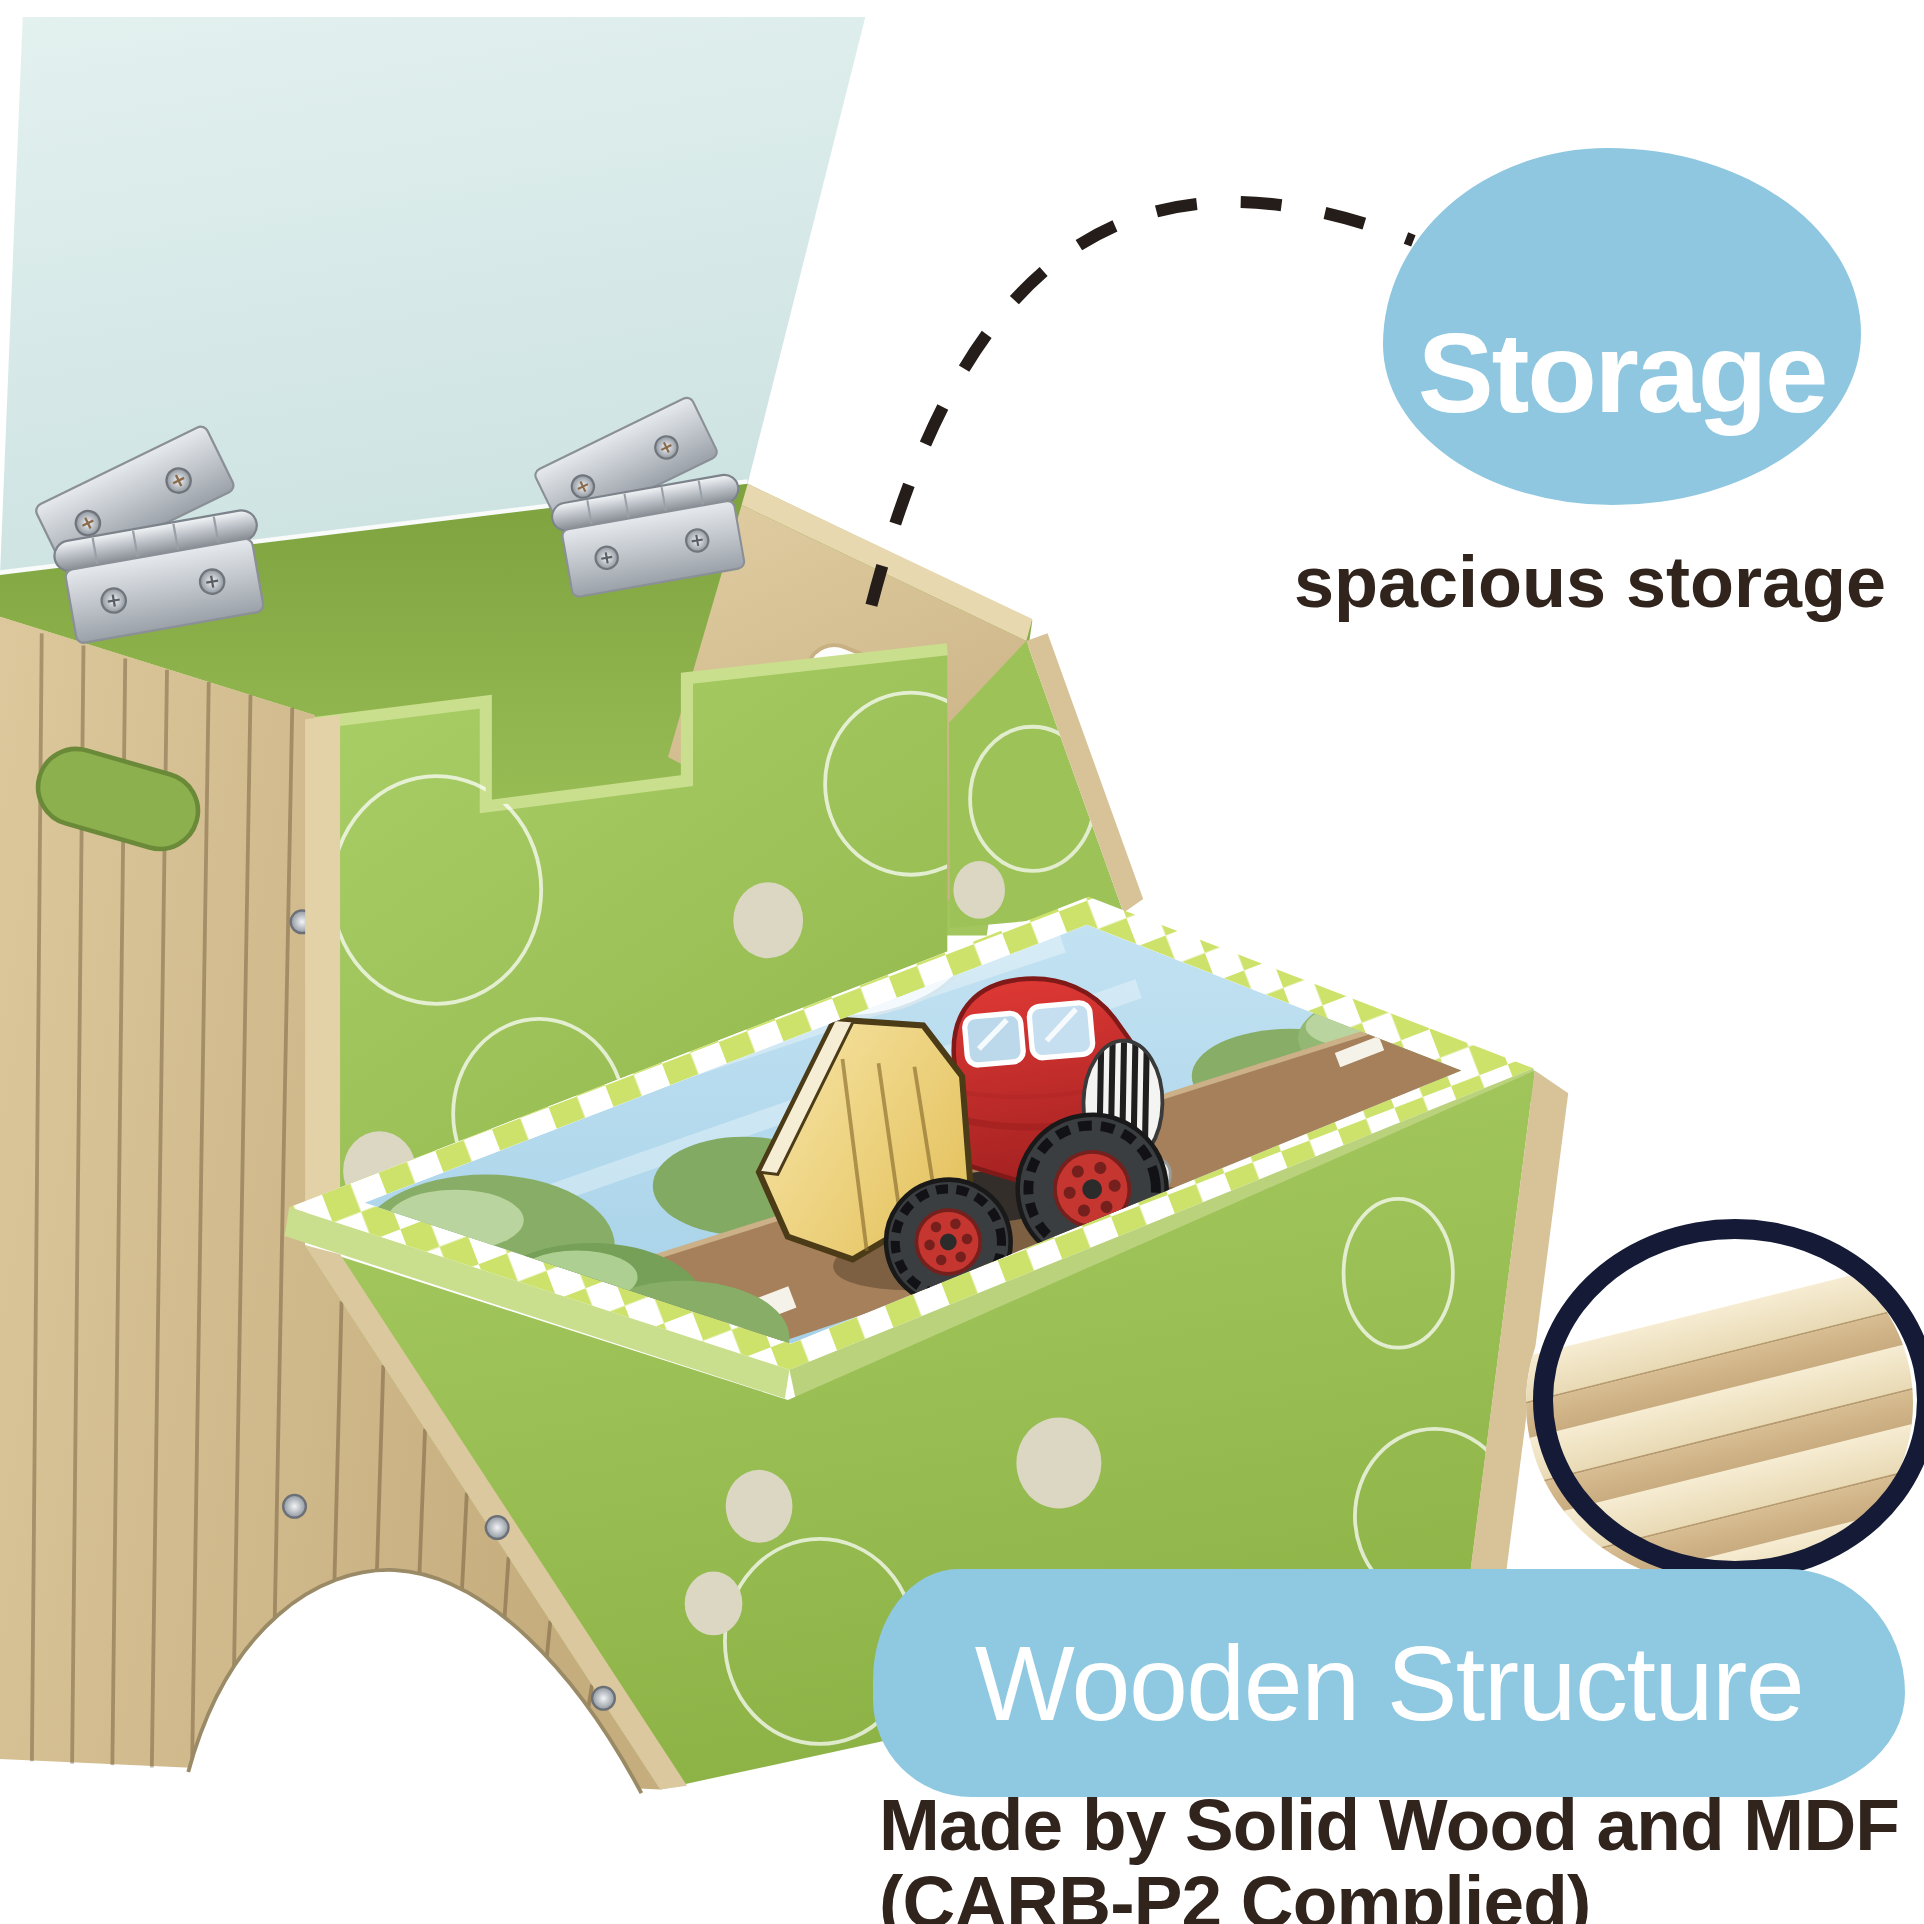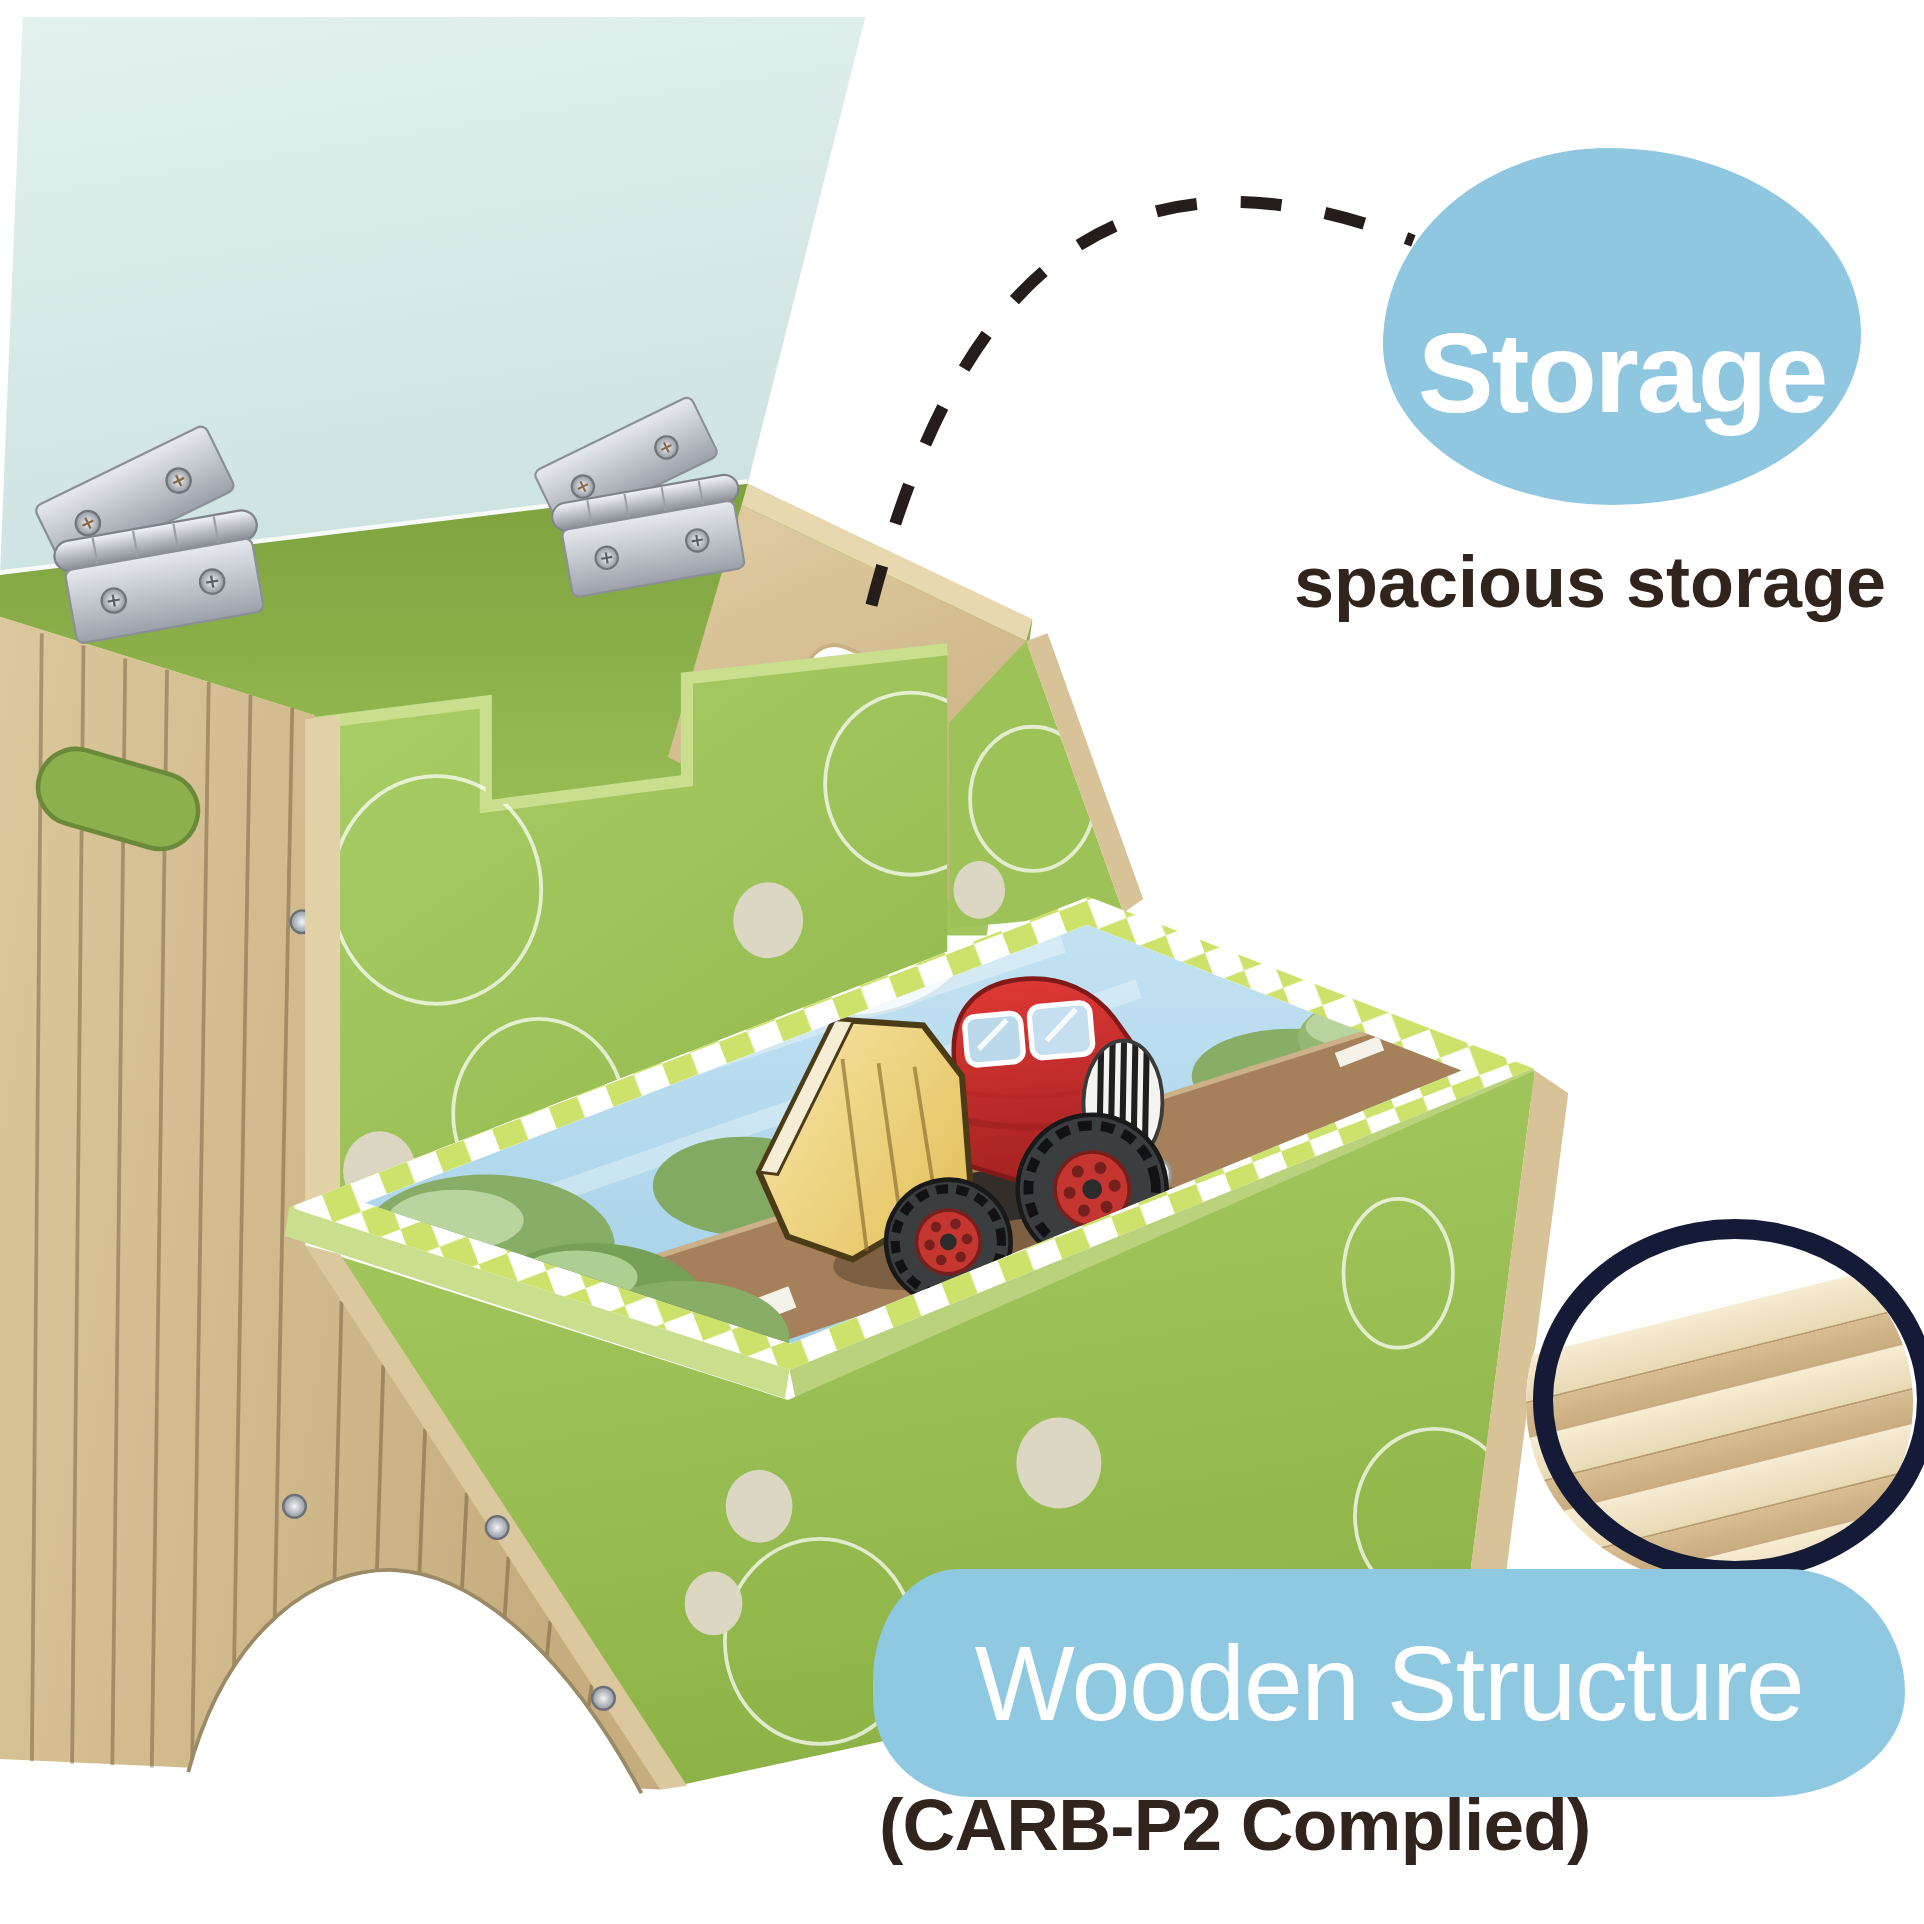--- a/index.html
+++ b/index.html
@@ -333,17 +333,18 @@
 
 <div class="blob storage-blob">
   <span>Storage</span>
 </div>
 <div class="caption spacious">spacious storage</div>
 
 <div class="blob structure-blob">
   <span>Wooden Structure</span>
 </div>
 <div class="caption made">
+  <div>Made by Solid Wood and MDF</div>
   <div>(CARB-P2 Complied)</div>
 </div>
 
 </div>
 
 
 </body></html>

